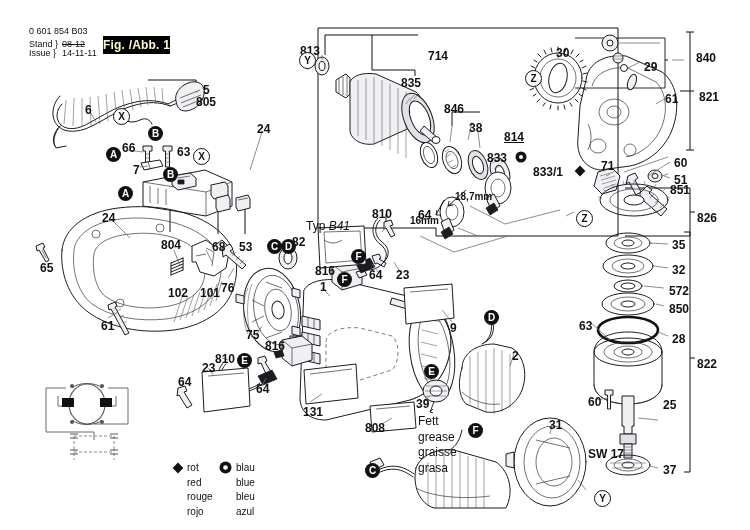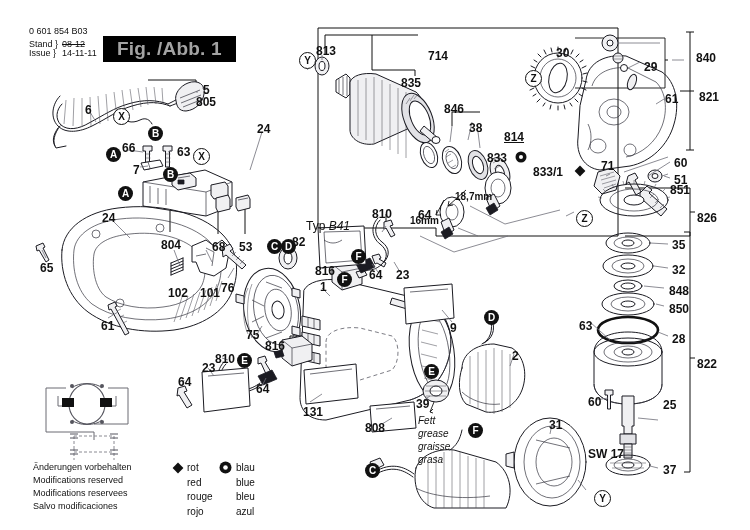--- a/index.html
+++ b/index.html
@@ -4,33 +4,33 @@
 <style>
   html,body{margin:0;padding:0;background:#ffffff;}
   body{width:750px;height:530px;position:relative;overflow:hidden;
        font-family:"Liberation Sans", sans-serif;color:#000;}
   #sheet{position:absolute;left:0;top:0;width:750px;height:530px;}
   .lbl{position:absolute;font-family:"Liberation Sans",sans-serif;
        font-weight:bold;font-size:12px;line-height:1;white-space:nowrap;color:#111;}
   .lbl.sm{font-size:10px;font-weight:bold;}
   .hdr{position:absolute;font-size:9px;line-height:1.25;white-space:pre;color:#111;
        font-family:"Liberation Sans",sans-serif;}
-  .figbox{position:absolute;background:#000;color:#a3a3a3;font-weight:bold;
-          font-size:19px;padding:2px 14px;letter-spacing:.2px;}
+  .figbox{position:absolute;background:#000;color:#fef9c3;font-weight:bold;
+          font-size:12px;padding:2px 0;letter-spacing:.2px;}
   .legend{position:absolute;font-size:9px;line-height:1.45;color:#111;white-space:pre;}
   .legend2{position:absolute;font-size:10px;line-height:1.45;color:#111;white-space:pre;}
   .badge{position:absolute;width:15px;height:15px;border-radius:50%;
          background:#111;color:#fff;font-weight:bold;font-size:10px;
          display:flex;align-items:center;justify-content:center;}
   .obadge{position:absolute;width:15px;height:15px;border-radius:50%;
           background:#fff;border:1.3px solid #111;color:#111;font-weight:bold;
           font-size:10px;display:flex;align-items:center;justify-content:center;}
   .typ{position:absolute;font-size:12px;color:#111;white-space:nowrap;}
   .typ i{font-style:italic;}
-  .grease{position:absolute;font-size:10px;line-height:1.3;color:#111;white-space:pre;font-style:italic;}
+  .grease{position:absolute;font-size:12px;line-height:1.3;color:#111;white-space:pre;}
   svg{position:absolute;left:0;top:0;}
   .dia{fill:none;stroke:#1b1b22;stroke-width:1;stroke-linecap:round;stroke-linejoin:round;}
   .dia-l{fill:none;stroke:#33333d;stroke-width:.7;}
   .lead{fill:none;stroke:#6f6f78;stroke-width:.8;}
   .leadk{fill:none;stroke:#111;stroke-width:.9;}
   .brk{fill:none;stroke:#111;stroke-width:1;}
   .fillw{fill:#ffffff;stroke:#1b1b22;stroke-width:1;}
   .fillg{fill:#f0f0f2;stroke:#1b1b22;stroke-width:1;}
   .fillgg{fill:#e2e2e6;stroke:#1b1b22;stroke-width:1;}
   .fillk{fill:#1b1b22;stroke:#1b1b22;stroke-width:.8;}
@@ -627,39 +627,39 @@
       <div class="lbl" style="left: 102px; top: 212px;">24</div>
       <div class="lbl" style="left: 40px; top: 262px;">65</div>
       <div class="lbl" style="left: 101px; top: 320px;">61</div>
       <div class="lbl" style="left: 161px; top: 239px;">804</div>
       <div class="lbl" style="left: 212px; top: 241px;">68</div>
       <div class="lbl" style="left: 239px; top: 241px;">53</div>
       <div class="lbl" style="left: 168px; top: 287px;">102</div>
       <div class="lbl" style="left: 200px; top: 287px;">101</div>
       <div class="lbl" style="left: 221px; top: 282px;">76</div>
       <div class="lbl" style="left: 292px; top: 236px;">82</div>
-      <div class="lbl" style="left: 316px; top: 45px; text-align: center;">813</div>
+      <div class="lbl" style="left: 300px; top: 45px; text-align: center;">813</div>
       <div class="lbl" style="left: 428px; top: 50px;">714</div>
       <div class="lbl" style="left: 401px; top: 77px;">835</div>
       <div class="lbl" style="left: 444px; top: 103px;">846</div>
       <div class="lbl" style="left: 469px; top: 122px;">38</div>
       <div class="lbl" style="left: 504px; top: 131px; text-decoration: underline;">814</div>
       <div class="lbl" style="left: 556px; top: 47px;">30</div>
       <div class="lbl" style="left: 644px; top: 61px; text-align: center;">29</div>
       <div class="lbl" style="left: 696px; top: 52px;">840</div>
       <div class="lbl" style="left: 699px; top: 91px;">821</div>
       <div class="lbl" style="left: 665px; top: 93px;">61</div>
       <div class="lbl" style="left: 601px; top: 160px;">71</div>
       <div class="lbl" style="left: 674px; top: 157px;">60</div>
       <div class="lbl" style="left: 674px; top: 174px;">51</div>
       <div class="lbl" style="left: 670px; top: 184px;">851</div>
       <div class="lbl" style="left: 697px; top: 212px;">826</div>
       <div class="lbl" style="left: 672px; top: 239px;">35</div>
       <div class="lbl" style="left: 672px; top: 264px;">32</div>
-      <div class="lbl" style="left: 669px; top: 285px;">848</div>
+      <div class="lbl" style="left: 669px; top: 285px;">572</div>
       <div class="lbl" style="left: 669px; top: 303px;">850</div>
       <div class="lbl" style="left: 579px; top: 320px;">63</div>
       <div class="lbl" style="left: 672px; top: 333px;">28</div>
       <div class="lbl" style="left: 697px; top: 358px;">822</div>
       <div class="lbl" style="left: 588px; top: 396px;">60</div>
       <div class="lbl" style="left: 663px; top: 399px;">25</div>
       <div class="lbl" style="left: 663px; top: 464px;">37</div>
       <div class="lbl" style="left: 418px; top: 209px;">64</div>
       <div class="lbl" style="left: 372px; top: 208px;">810</div>
       <div class="lbl" style="left: 315px; top: 265px;">816</div>
@@ -753,24 +753,20 @@
       <path d="M82 74 L82 86"></path>
     </g>
     <g stroke="#55555e" stroke-width="1">
       <path d="M38 60 L46 60 M38 64 L46 64"></path>
       <path d="M78 60 L86 60 M78 64 L86 64"></path>
       <path d="M38 76 L46 76 M38 80 L46 80"></path>
       <path d="M78 76 L86 76 M78 80 L86 80"></path>
     </g>
   </svg>
 
-  <div class="legend" style="left:33px;top:461px;">Änderungen vorbehalten
-Modifications reserved
-Modifications reservees
-Salvo modificaciones</div>
 
   <svg width="12" height="12" style="left:172px;top:462px;">
     <path d="M6 0.6 L11.4 6 L6 11.4 L0.6 6 Z" fill="#111"></path>
   </svg>
   <div class="legend2" style="left:187px;top:461px;">rot
 red
 rouge
 rojo</div>
 
   <svg width="13" height="13" style="left:219px;top:461px;">

